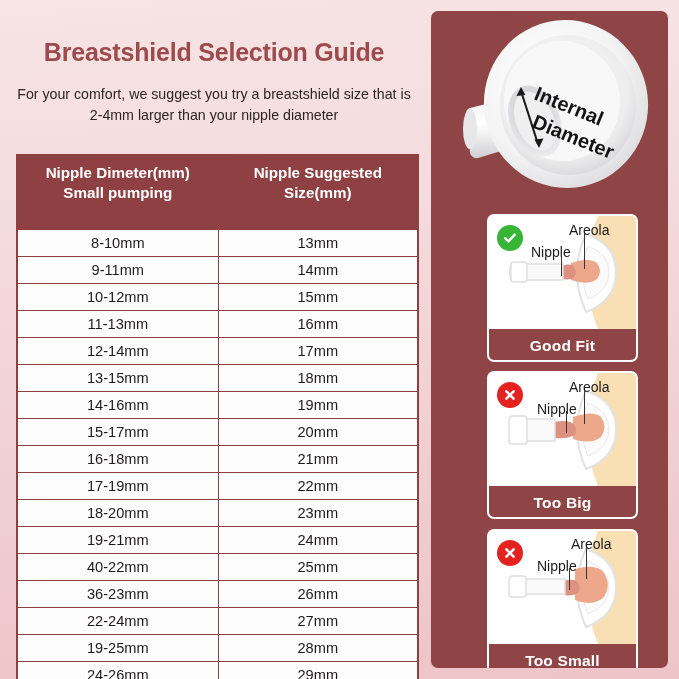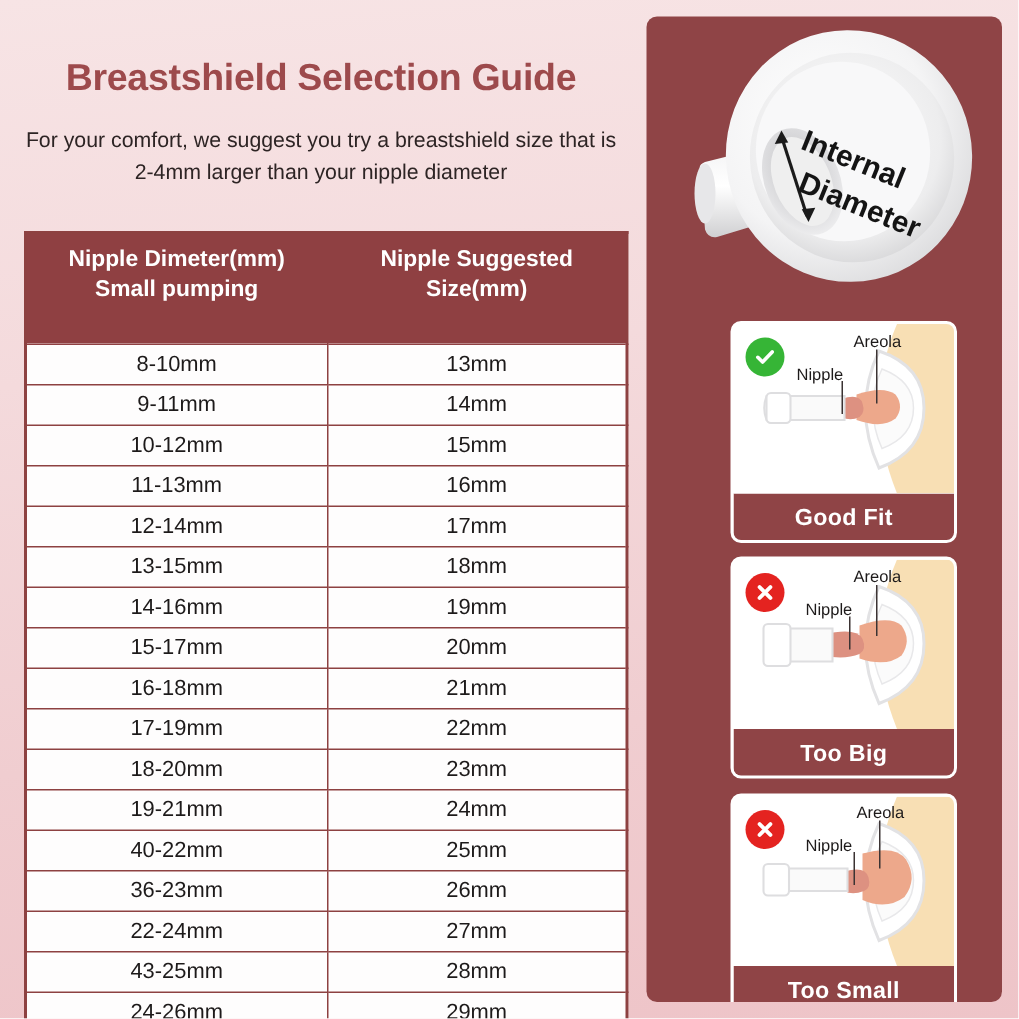--- a/index.html
+++ b/index.html
@@ -105,21 +105,21 @@
   .badge{
     position:absolute;left:8px;top:9px;
     width:26px;height:26px;border-radius:50%;
     display:flex;align-items:center;justify-content:center;
   }
   .badge.ok{background:#36b536;}
   .badge.bad{background:#e42320;}
 
   .lbl{
     position:absolute;
-    font-size:11px;color:#1d1a1a;
+    font-size:14px;color:#1d1a1a;
     white-space:nowrap;
   }
   .leader{
     position:absolute;
     width:1px;background:#3b3333;
   }
 </style>
 </head>
 <body>
 
@@ -198,21 +198,21 @@
           </tr>
           <tr>
             <td>36-23mm</td>
             <td>26mm</td>
           </tr>
           <tr>
             <td>22-24mm</td>
             <td>27mm</td>
           </tr>
           <tr>
-            <td>43-25mm</td>
+            <td>19-25mm</td>
             <td>28mm</td>
           </tr>
           <tr>
             <td>24-26mm</td>
             <td>29mm</td>
           </tr>
           <tr>
             <td>25-28mm</td>
             <td>30mm</td>
           </tr>

